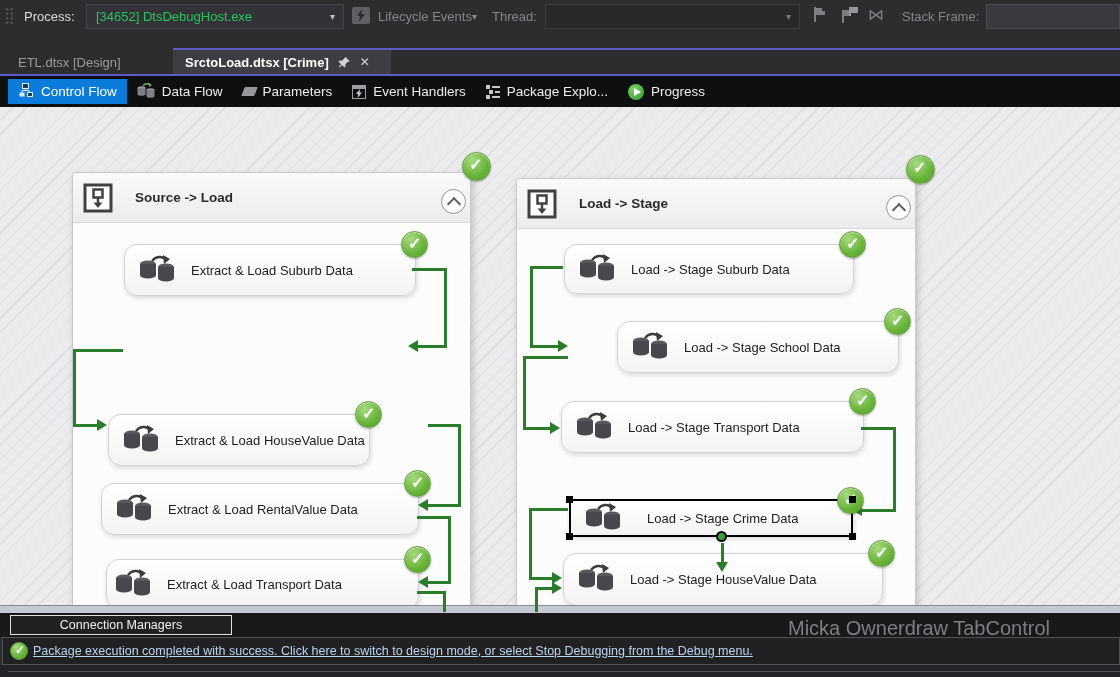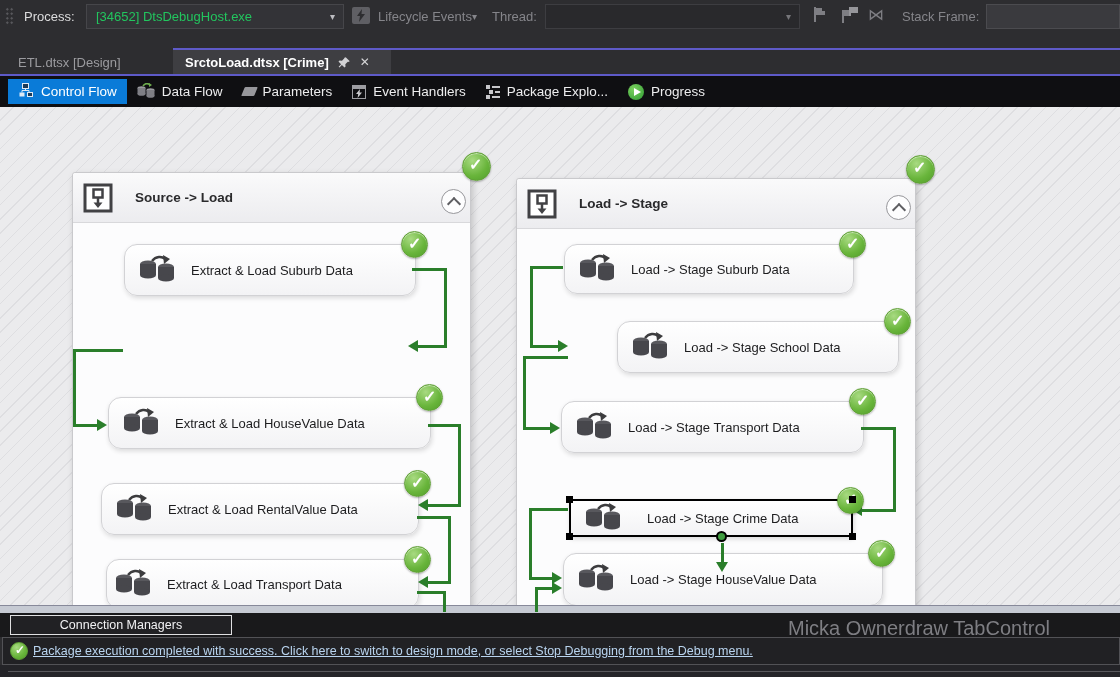--- a/index.html
+++ b/index.html
@@ -232,21 +232,21 @@
               <ellipse cx="10" cy="9" rx="8" ry="3.6" fill="#58585d"></ellipse>
               <rect x="2" y="9" width="16" height="11" fill="#47474c"></rect>
               <ellipse cx="10" cy="20" rx="8" ry="3.6" fill="#47474c"></ellipse>
               <ellipse cx="28" cy="12" rx="8" ry="3.6" fill="#58585d"></ellipse>
               <rect x="20" y="12" width="16" height="11" fill="#47474c"></rect>
               <ellipse cx="28" cy="23" rx="8" ry="3.6" fill="#47474c"></ellipse>
             </svg></span>
         <span class="tlbl">Extract &amp; Load Suburb Data</span>
         <span class="check"></span>
       </div>
-      <div class="task" style="left:35px;top:224px;width:323px;">
+      <div class="task" style="left:35px;top:241px;width:262px;">
         <span><svg width="37" height="27" viewBox="0 0 37 27">
               <path d="M14 6 C18 1 24 1 27 4" fill="none" stroke="#3c3c3e" stroke-width="2.4"></path>
               <path d="M25 0 L32 4 L26 9 Z" fill="#3c3c3e"></path>
               <ellipse cx="10" cy="9" rx="8" ry="3.6" fill="#58585d"></ellipse>
               <rect x="2" y="9" width="16" height="11" fill="#47474c"></rect>
               <ellipse cx="10" cy="20" rx="8" ry="3.6" fill="#47474c"></ellipse>
               <ellipse cx="28" cy="12" rx="8" ry="3.6" fill="#58585d"></ellipse>
               <rect x="20" y="12" width="16" height="11" fill="#47474c"></rect>
               <ellipse cx="28" cy="23" rx="8" ry="3.6" fill="#47474c"></ellipse>
             </svg></span>

